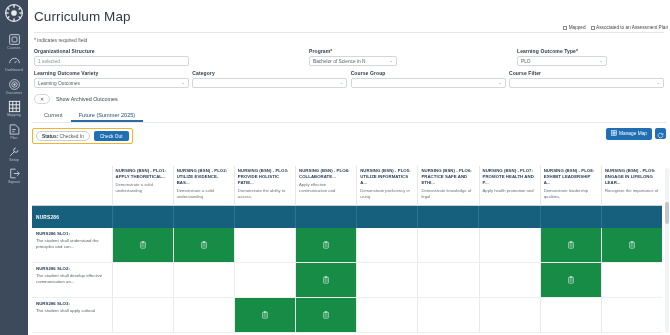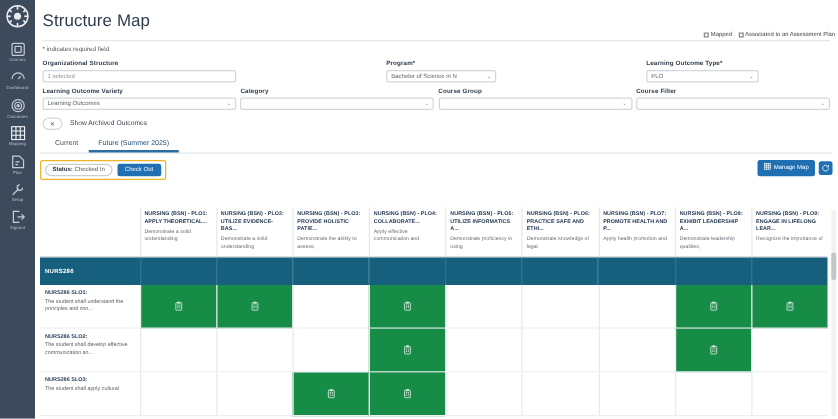--- a/index.html
+++ b/index.html
@@ -256,21 +256,21 @@
           <path d="M14 4H5v16h9"></path>
           <path d="M11 12h9M17 8l4 4-4 4"></path>
         </svg>
       </span>
       <span class="nav-label">Signout</span>
     </div>
   </nav>
 
   <div class="main">
 
-    <h1 class="page-title">Structure Map</h1>
+    <h1 class="page-title">Curriculum Map</h1>
     <div class="title-rule"></div>
 
     <div class="req-note">* indicates required field</div>
 
     <div class="top-checks">
       <label class="chk">
         <span class="chk-box"></span>
         <span>Mapped</span>
       </label>
       <label class="chk">

